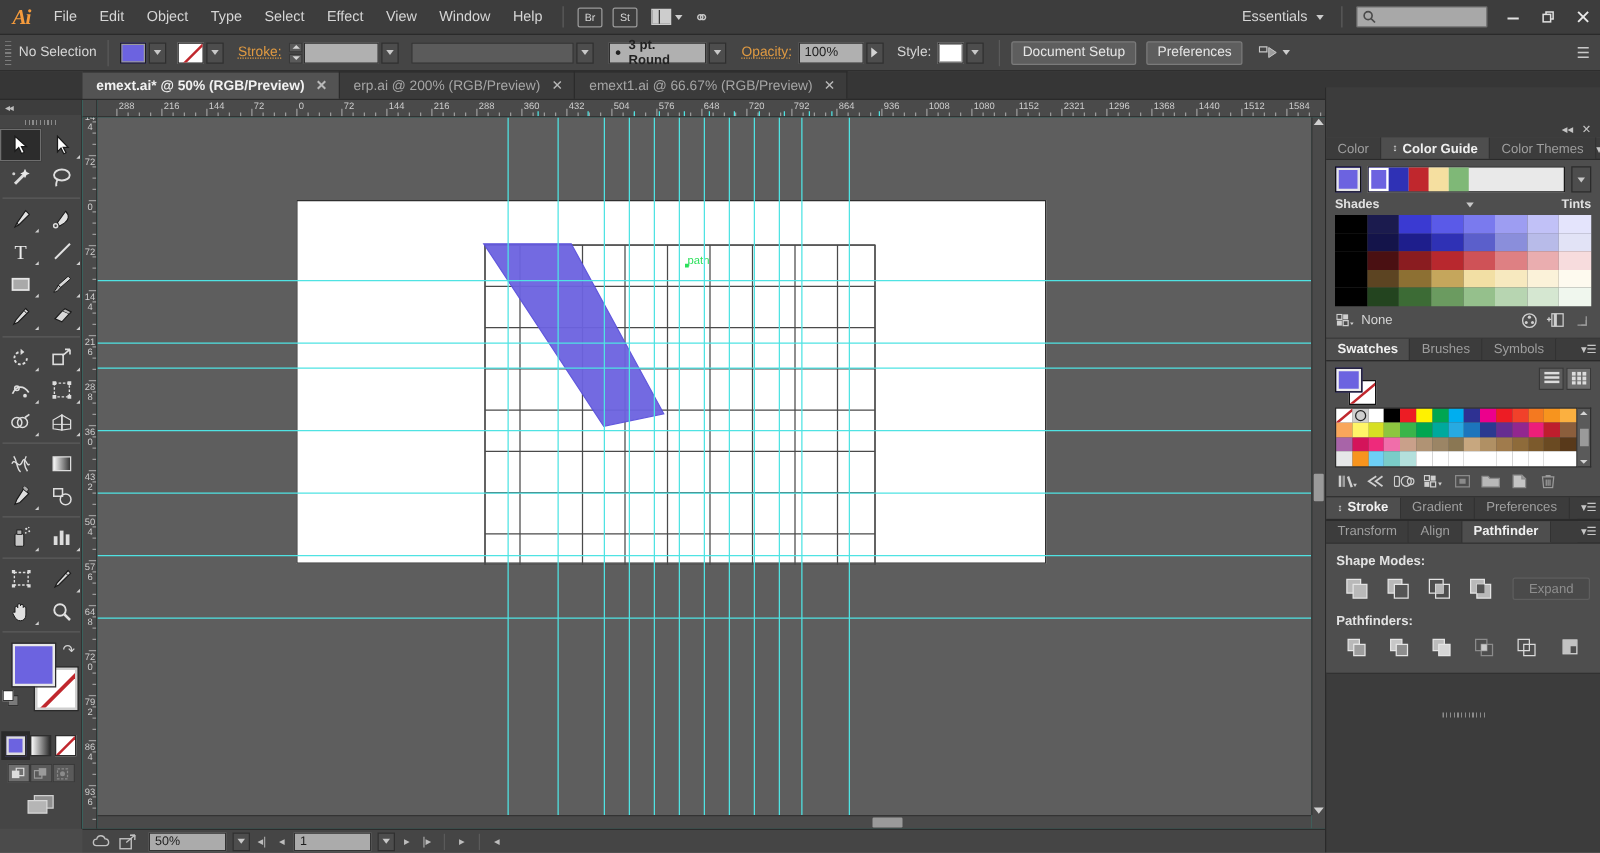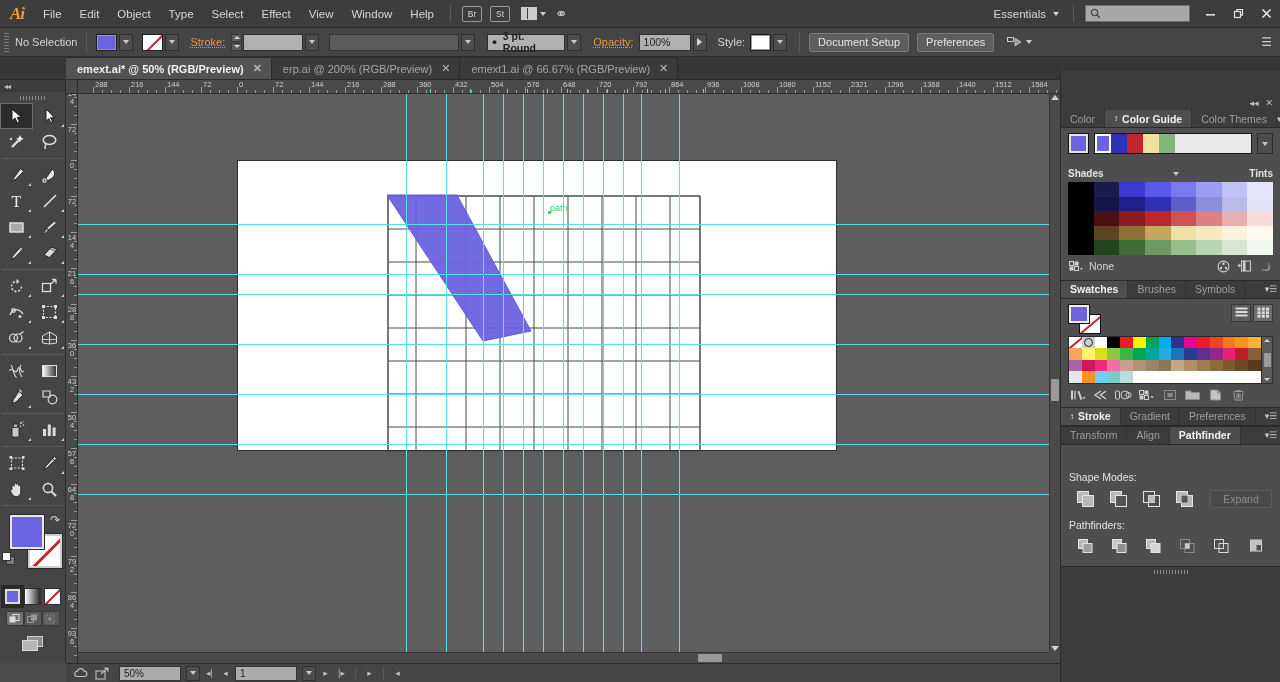--- a/index.html
+++ b/index.html
@@ -299,21 +299,21 @@
   .cg-harm {
     flex:1; height:21px; background:#e9e9e9; border:1px solid #191919; display:flex;
   }
   .cg-harm i { display:block; width:16px; height:100%; }
   .cg-harm i.first{ box-shadow:0 0 0 2px #fff inset; }
   .cg-dd {
     width:16px;height:21px;background:#4d4d4d;border:1px solid #2b2b2b;
     display:flex;align-items:center;justify-content:center;
   }
   .shades-row {
-    display:flex; align-items:center; margin-top:14px; font-size:10px;
+    display:flex; align-items:center; margin-top:4px; font-size:10px;
     font-weight:bold; color:#e2e2e2;
   }
   .cg-grid { margin-top:3px; display:grid; grid-template-columns:repeat(8,1fr); }
   .cg-grid div { height:14.5px; }
   .cg-foot {
     display:flex; align-items:center; gap:6px; margin-top:5px; color:#d6d6d6; font-size:10.5px;
   }
   .cg-foot .spacer{flex:1;}
   .fico { width:15px;height:13px;display:flex;align-items:center;justify-content:center;color:#cfcfcf;}
 
@@ -332,21 +332,21 @@
     flex:1; display:grid; grid-template-columns:repeat(15,1fr);
     border:1px solid #2a2a2a; background:#555;
   }
   .swgrid div { height:11.6px; }
   .sw-scroll { width:11px; background:#5a5a5a; border:1px solid #2f2f2f; border-left:0; display:flex;flex-direction:column;justify-content:space-between;align-items:center;}
   .sw-foot { display:flex; align-items:center; gap:0; padding:4px 5px 5px; }
   .sw-foot .fico { width:23px;height:14px; }
 
   .wrow { display:flex; align-items:center; gap:4px; }
   .wlabel { font-size:10.5px; color:#e0e0e0; }
-  .shape-label { font-size:10.5px; color:#e2e2e2; font-weight:normal; margin:21px 0 5px; }
+  .shape-label { font-size:10.5px; color:#e2e2e2; font-weight:bold; margin:3px 0 5px; }
   .pf-row { display:flex; align-items:center; gap:0; }
   .pf-btn {
     width:33px;height:22px; display:flex;align-items:center;justify-content:center;
   }
   .expand-btn {
     margin-left:auto; height:18px; min-width:62px; background:#4a4a4a; border:1px solid #5e5e5e;
     display:flex;align-items:center;justify-content:center;font-size:10.5px;color:#8e8e8e;border-radius:2px;
   }
   .dock-grip {
     position:absolute; left:0; right:0; bottom:106px; height:8px;

